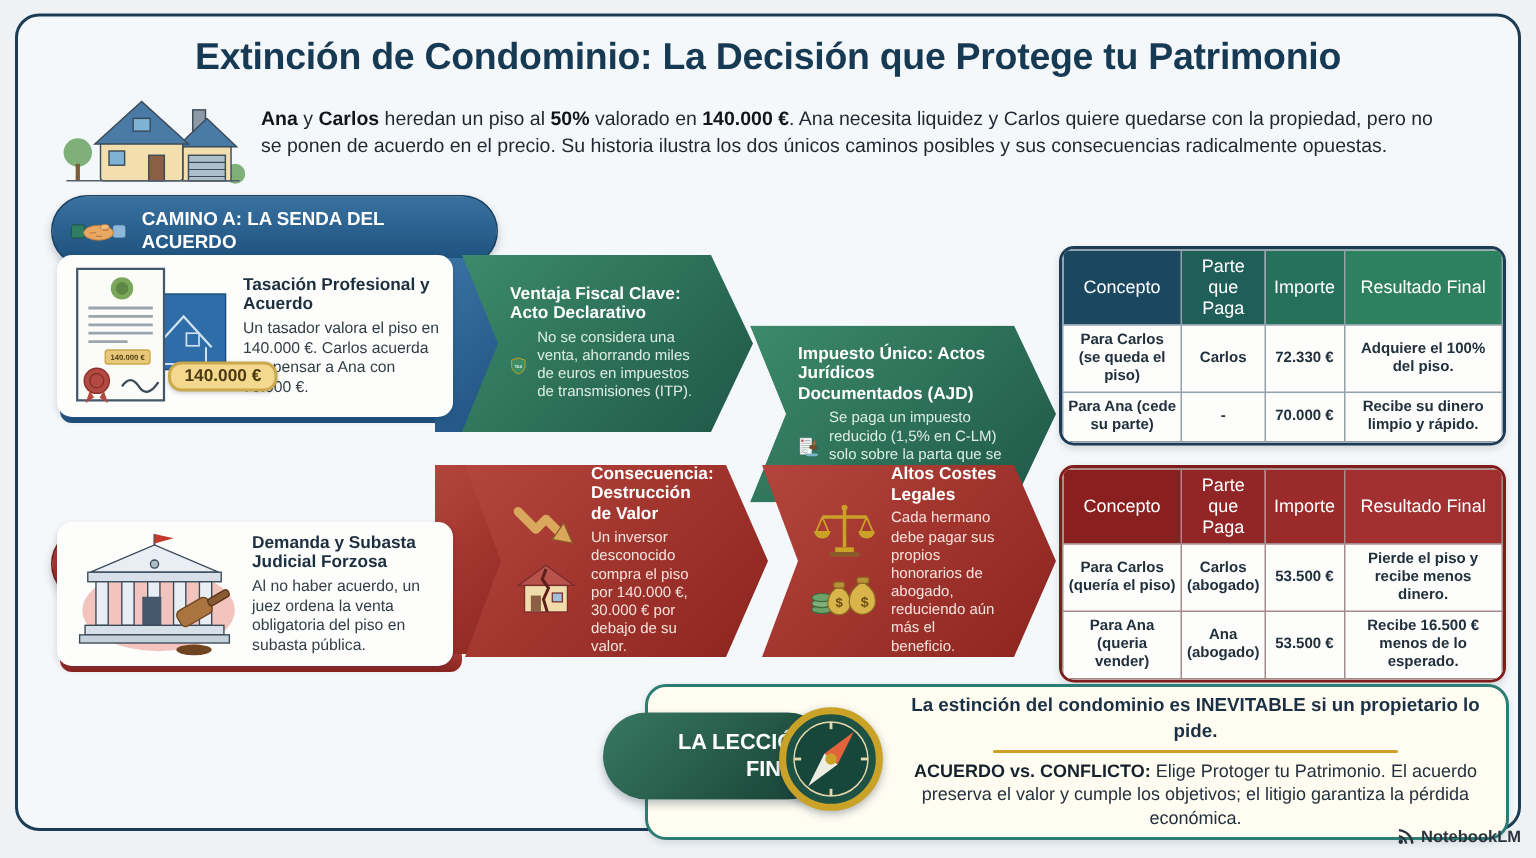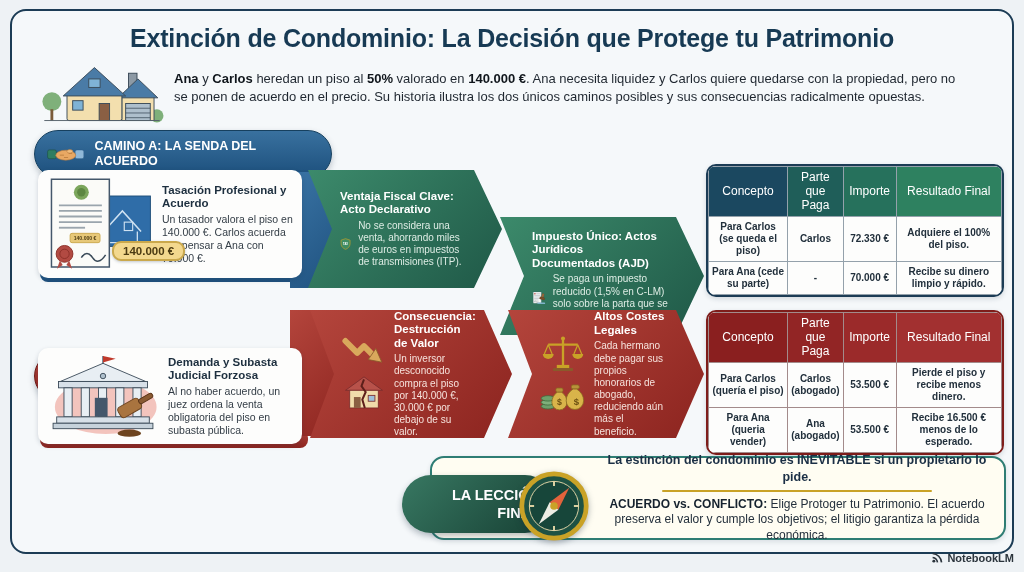--- a/index.html
+++ b/index.html
@@ -379,21 +379,21 @@
         <tr>
           <td>Para Ana (queria vender)</td>
           <td>Ana (abogado)</td>
           <td>53.500 €</td>
           <td>Recibe 16.500 € menos de lo esperado.</td>
         </tr>
       </tbody>
     </table>
   </div>
 
-  <div class="lesson-box" style="left:430px;top:456px;width:576px;height:84px;">
+  <div class="lesson-box" style="left:430px;top:456px;width:576px;height:104px;">
     <div class="lesson-inner">
       <div class="lesson-l1">La estinción del condominio es INEVITABLE si un propietario lo pide.</div>
       <div class="divider"></div>
       <div class="lesson-l2"><b>ACUERDO vs. CONFLICTO:</b><span> Elige Protoger tu Patrimonio. El acuerdo preserva el valor y cumple los objetivos; el litigio garantiza la pérdida económica.</span></div>
     </div>
   </div>
 
   <div class="lesson-pill" style="left:402px;top:475px;width:152px;height:58px;">
     <span>LA LECCIÓN</span>
     <span>FINAL</span>

